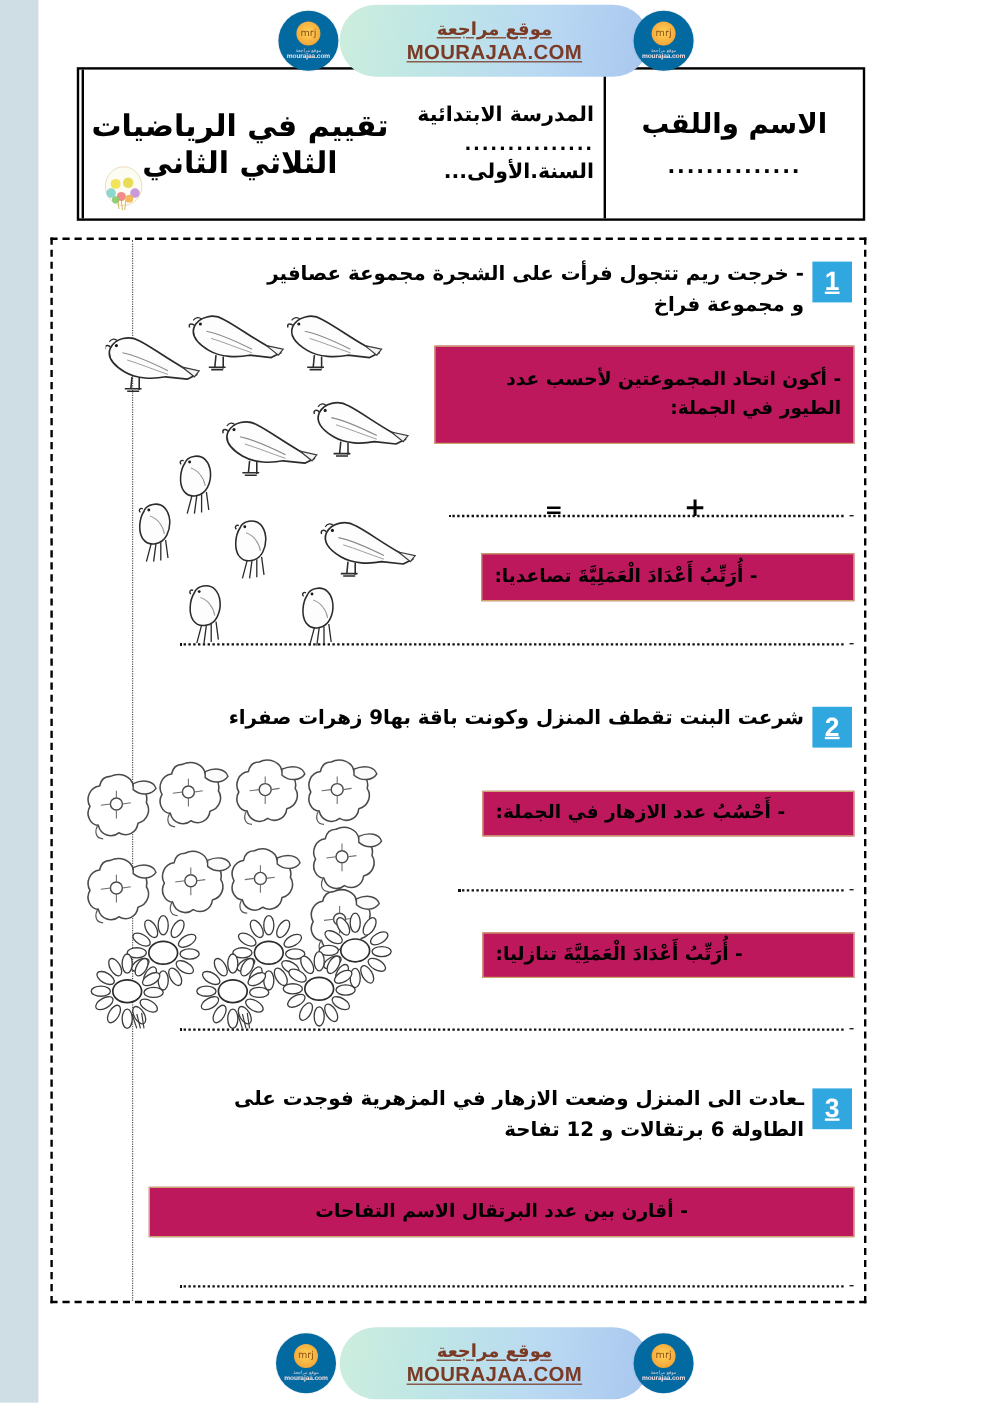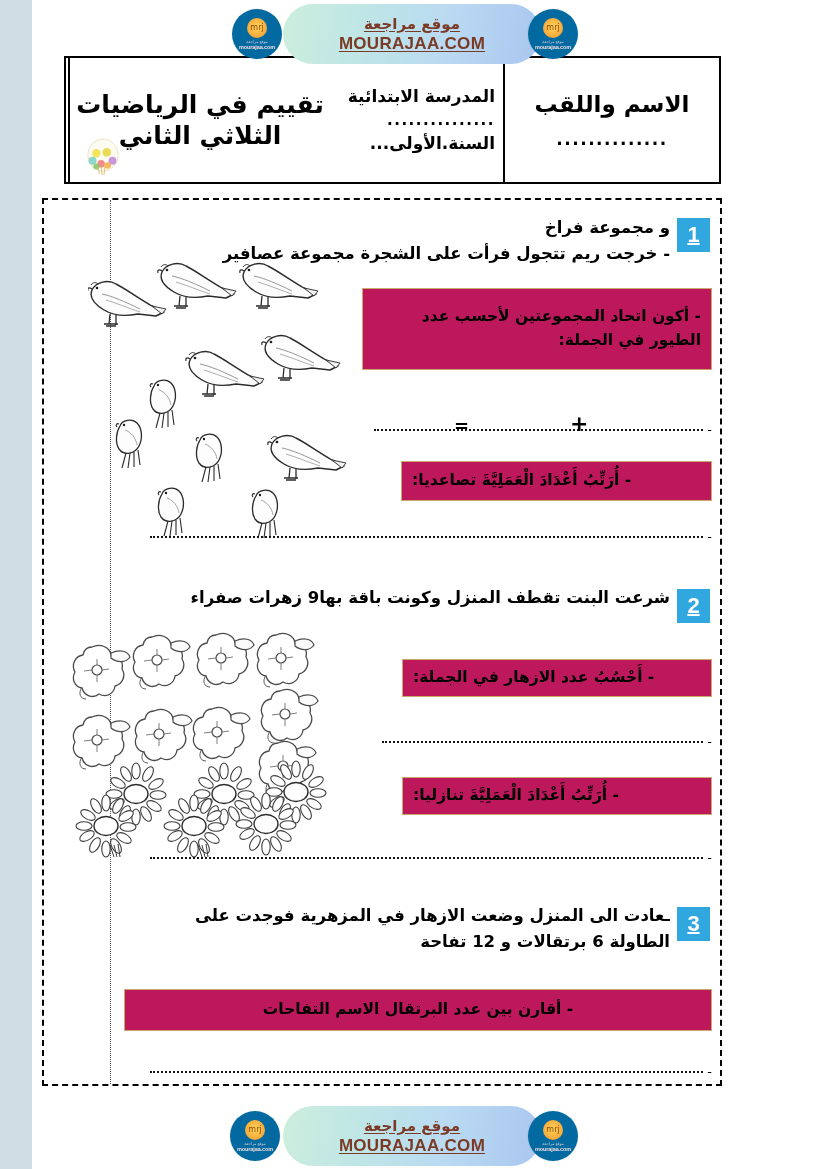--- a/index.html
+++ b/index.html
@@ -414,22 +414,22 @@
 
     <div class="content">
 
       <div class="exercise abs" style="left:0; top:0; width:660px; height:345px;">
 
         <div class="ex-badge abs" style="right:2px; top:12px;">
           <span>1</span>
         </div>
 
         <div class="ex-prompt abs" style="right:42px; top:9px; width:530px;">
+          <div>- خرجت ريم تتجول فرأت على الشجرة مجموعة  عصافير</div>
           <div style="text-align:right;">و مجموعة فراخ</div>
-          <div>- خرجت ريم تتجول فرأت على الشجرة مجموعة  عصافير</div>
         </div>
 
         <div class="illus" style="left:36px; top:52px; width:280px; height:290px;">
           <svg width="280" height="290" viewBox="0 0 280 290">
             <defs>
               <g id="bigbird">
                 <path d="M6 14 C10 6, 22 3, 30 8 C40 13, 52 22, 66 30 L78 36 L70 40 L52 38 C42 40, 28 40, 18 34 C8 28, 3 21, 6 14 Z" fill="#fdfdfd" stroke="#2b2b2b" stroke-width="1.4" stroke-linejoin="round"></path>
                 <path d="M16 18 C26 20, 40 26, 54 33" fill="none" stroke="#8a8a8a" stroke-width="0.9"></path>
                 <path d="M20 24 C30 27, 42 32, 54 36" fill="none" stroke="#9a9a9a" stroke-width="0.8"></path>
                 <path d="M6 13 C3 11, 1 12, 2 15" fill="none" stroke="#2b2b2b" stroke-width="1.2"></path>

